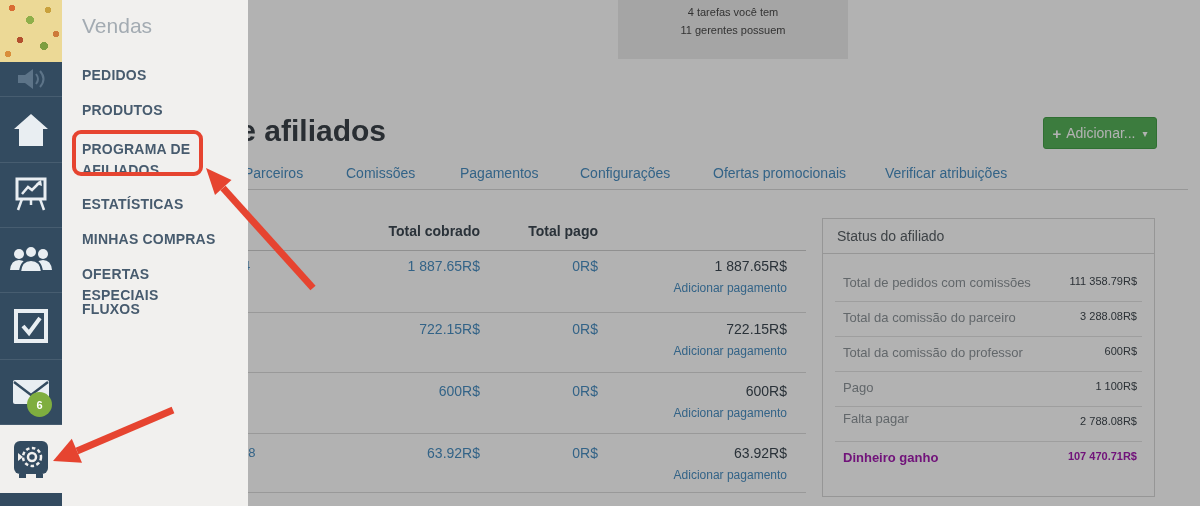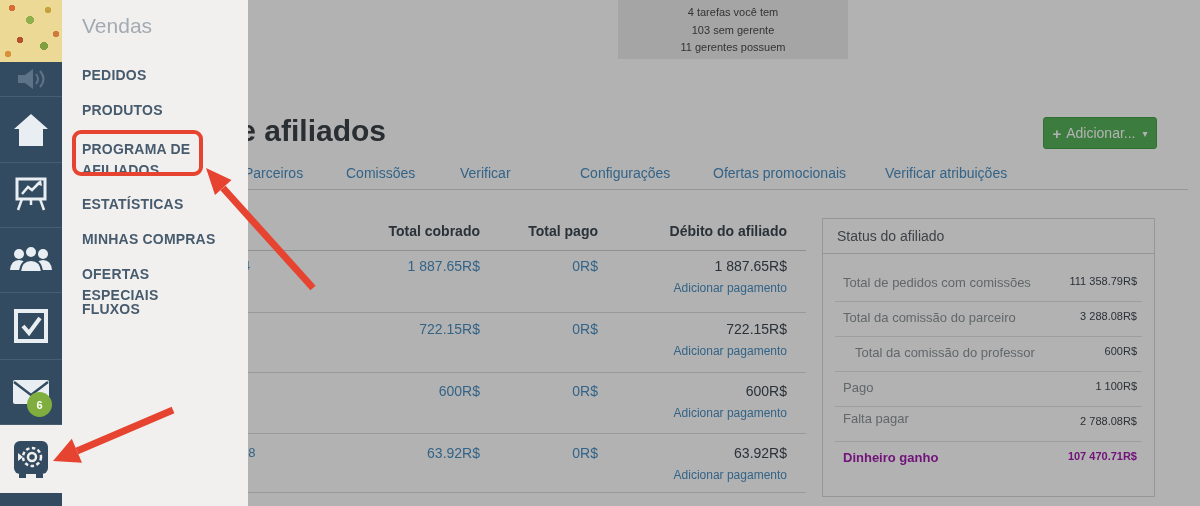--- a/index.html
+++ b/index.html
@@ -91,43 +91,41 @@
 </style>
 </head>
 <body>
 
 <div class="app">
 
   <div class="content">
 
     <div class="tooltip-box">
       <div>4 tarefas você tem</div>
-      <div>103 sem gerente</div>
       <div>11 gerentes possuem</div>
     </div>
 
     <div class="page-title">Programa de afiliados</div>
 
     <div class="add-btn">
       <span class="plus">+</span>
       <span>Adicionar...</span>
       <span class="caret">▾</span>
     </div>
 
     <span class="tab" style="left:244px;">Parceiros</span>
     <span class="tab" style="left:346px;">Comissões</span>
-    <span class="tab" style="left:460px;">Verificar</span>
+    <span class="tab" style="left:460px;">Pagamentos</span>
     <span class="tab" style="left:580px;">Configurações</span>
     <span class="tab" style="left:713px;">Ofertas promocionais</span>
     <span class="tab" style="left:885px;">Verificar atribuições</span>
     <div class="tab-underline"></div>
 
     <div class="th" style="left:330px; width:150px;">Total cobrado</div>
     <div class="th" style="left:460px; width:138px;">Total pago</div>
-    <div class="th" style="left:600px; width:187px;">Débito do afiliado</div>
     <div class="sep" style="top:250px; background:#cfcfcf;"></div>
 
     <span class="partial-id" style="left:243px; top:258px;">4</span>
     <div class="cell-num blue" style="left:330px; top:258px; width:150px;">1 887.65R$</div>
     <div class="cell-num blue" style="left:460px; top:258px; width:138px;">0R$</div>
     <div class="cell-num dark" style="left:600px; top:258px; width:187px;">1 887.65R$</div>
     <div class="pay-link" style="left:600px; top:281px; width:187px;">Adicionar pagamento</div>
     <div class="sep" style="top:312px;"></div>
 
     <div class="cell-num blue" style="left:330px; top:321px; width:150px;">722.15R$</div>
@@ -153,21 +151,21 @@
       <div class="panel-header">Status do afiliado</div>
 
       <div class="prow-label" style="top:56px;">Total de pedidos com comissões</div>
       <div class="prow-value" style="top:56px;">111 358.79R$</div>
       <div class="prow-sep" style="top:82px;"></div>
 
       <div class="prow-label" style="top:91px;">Total da comissão do parceiro</div>
       <div class="prow-value" style="top:91px;">3 288.08R$</div>
       <div class="prow-sep" style="top:117px;"></div>
 
-      <div class="prow-label" style="top:126px;margin-left:12px;">Total da comissão do professor</div>
+      <div class="prow-label" style="top:126px;">Total da comissão do professor</div>
       <div class="prow-value" style="top:126px;">600R$</div>
       <div class="prow-sep" style="top:152px;"></div>
 
       <div class="prow-label" style="top:161px;">Pago</div>
       <div class="prow-value" style="top:161px;">1 100R$</div>
       <div class="prow-sep" style="top:187px;"></div>
 
       <div class="prow-label" style="top:192px;">Falta pagar</div>
       <div class="prow-value" style="top:196px;">2 788.08R$</div>
       <div class="prow-sep" style="top:222px;"></div>

